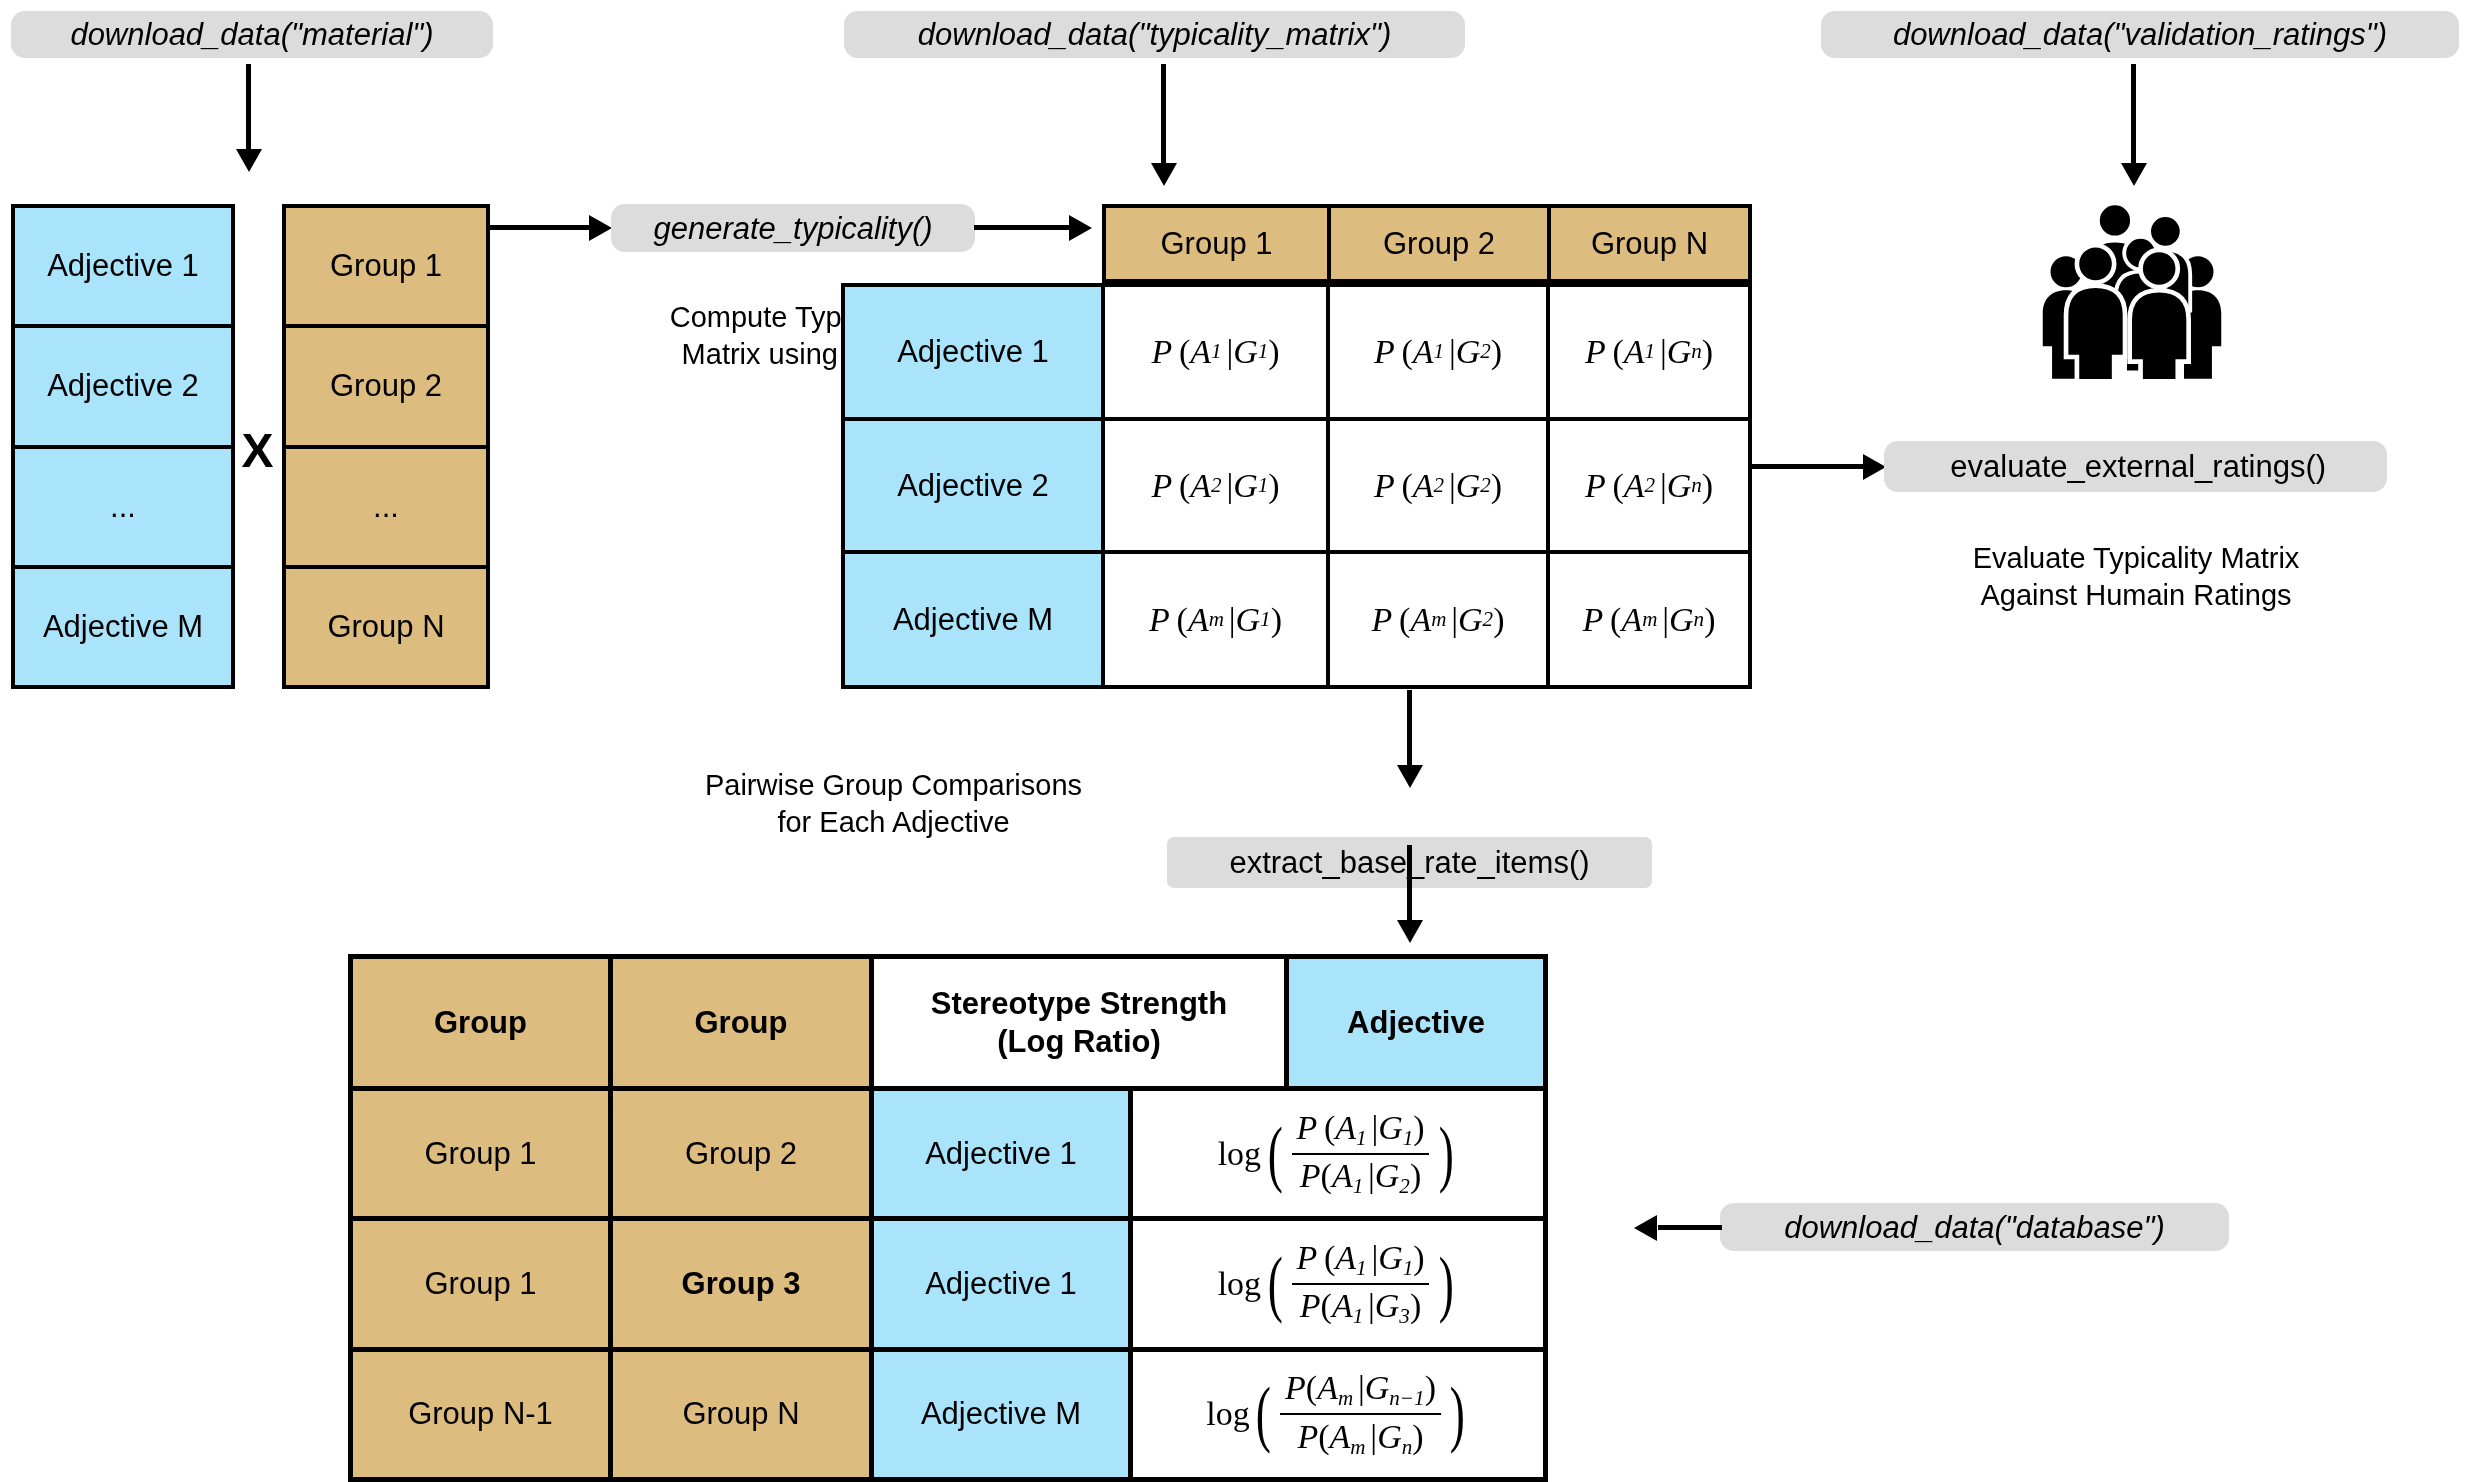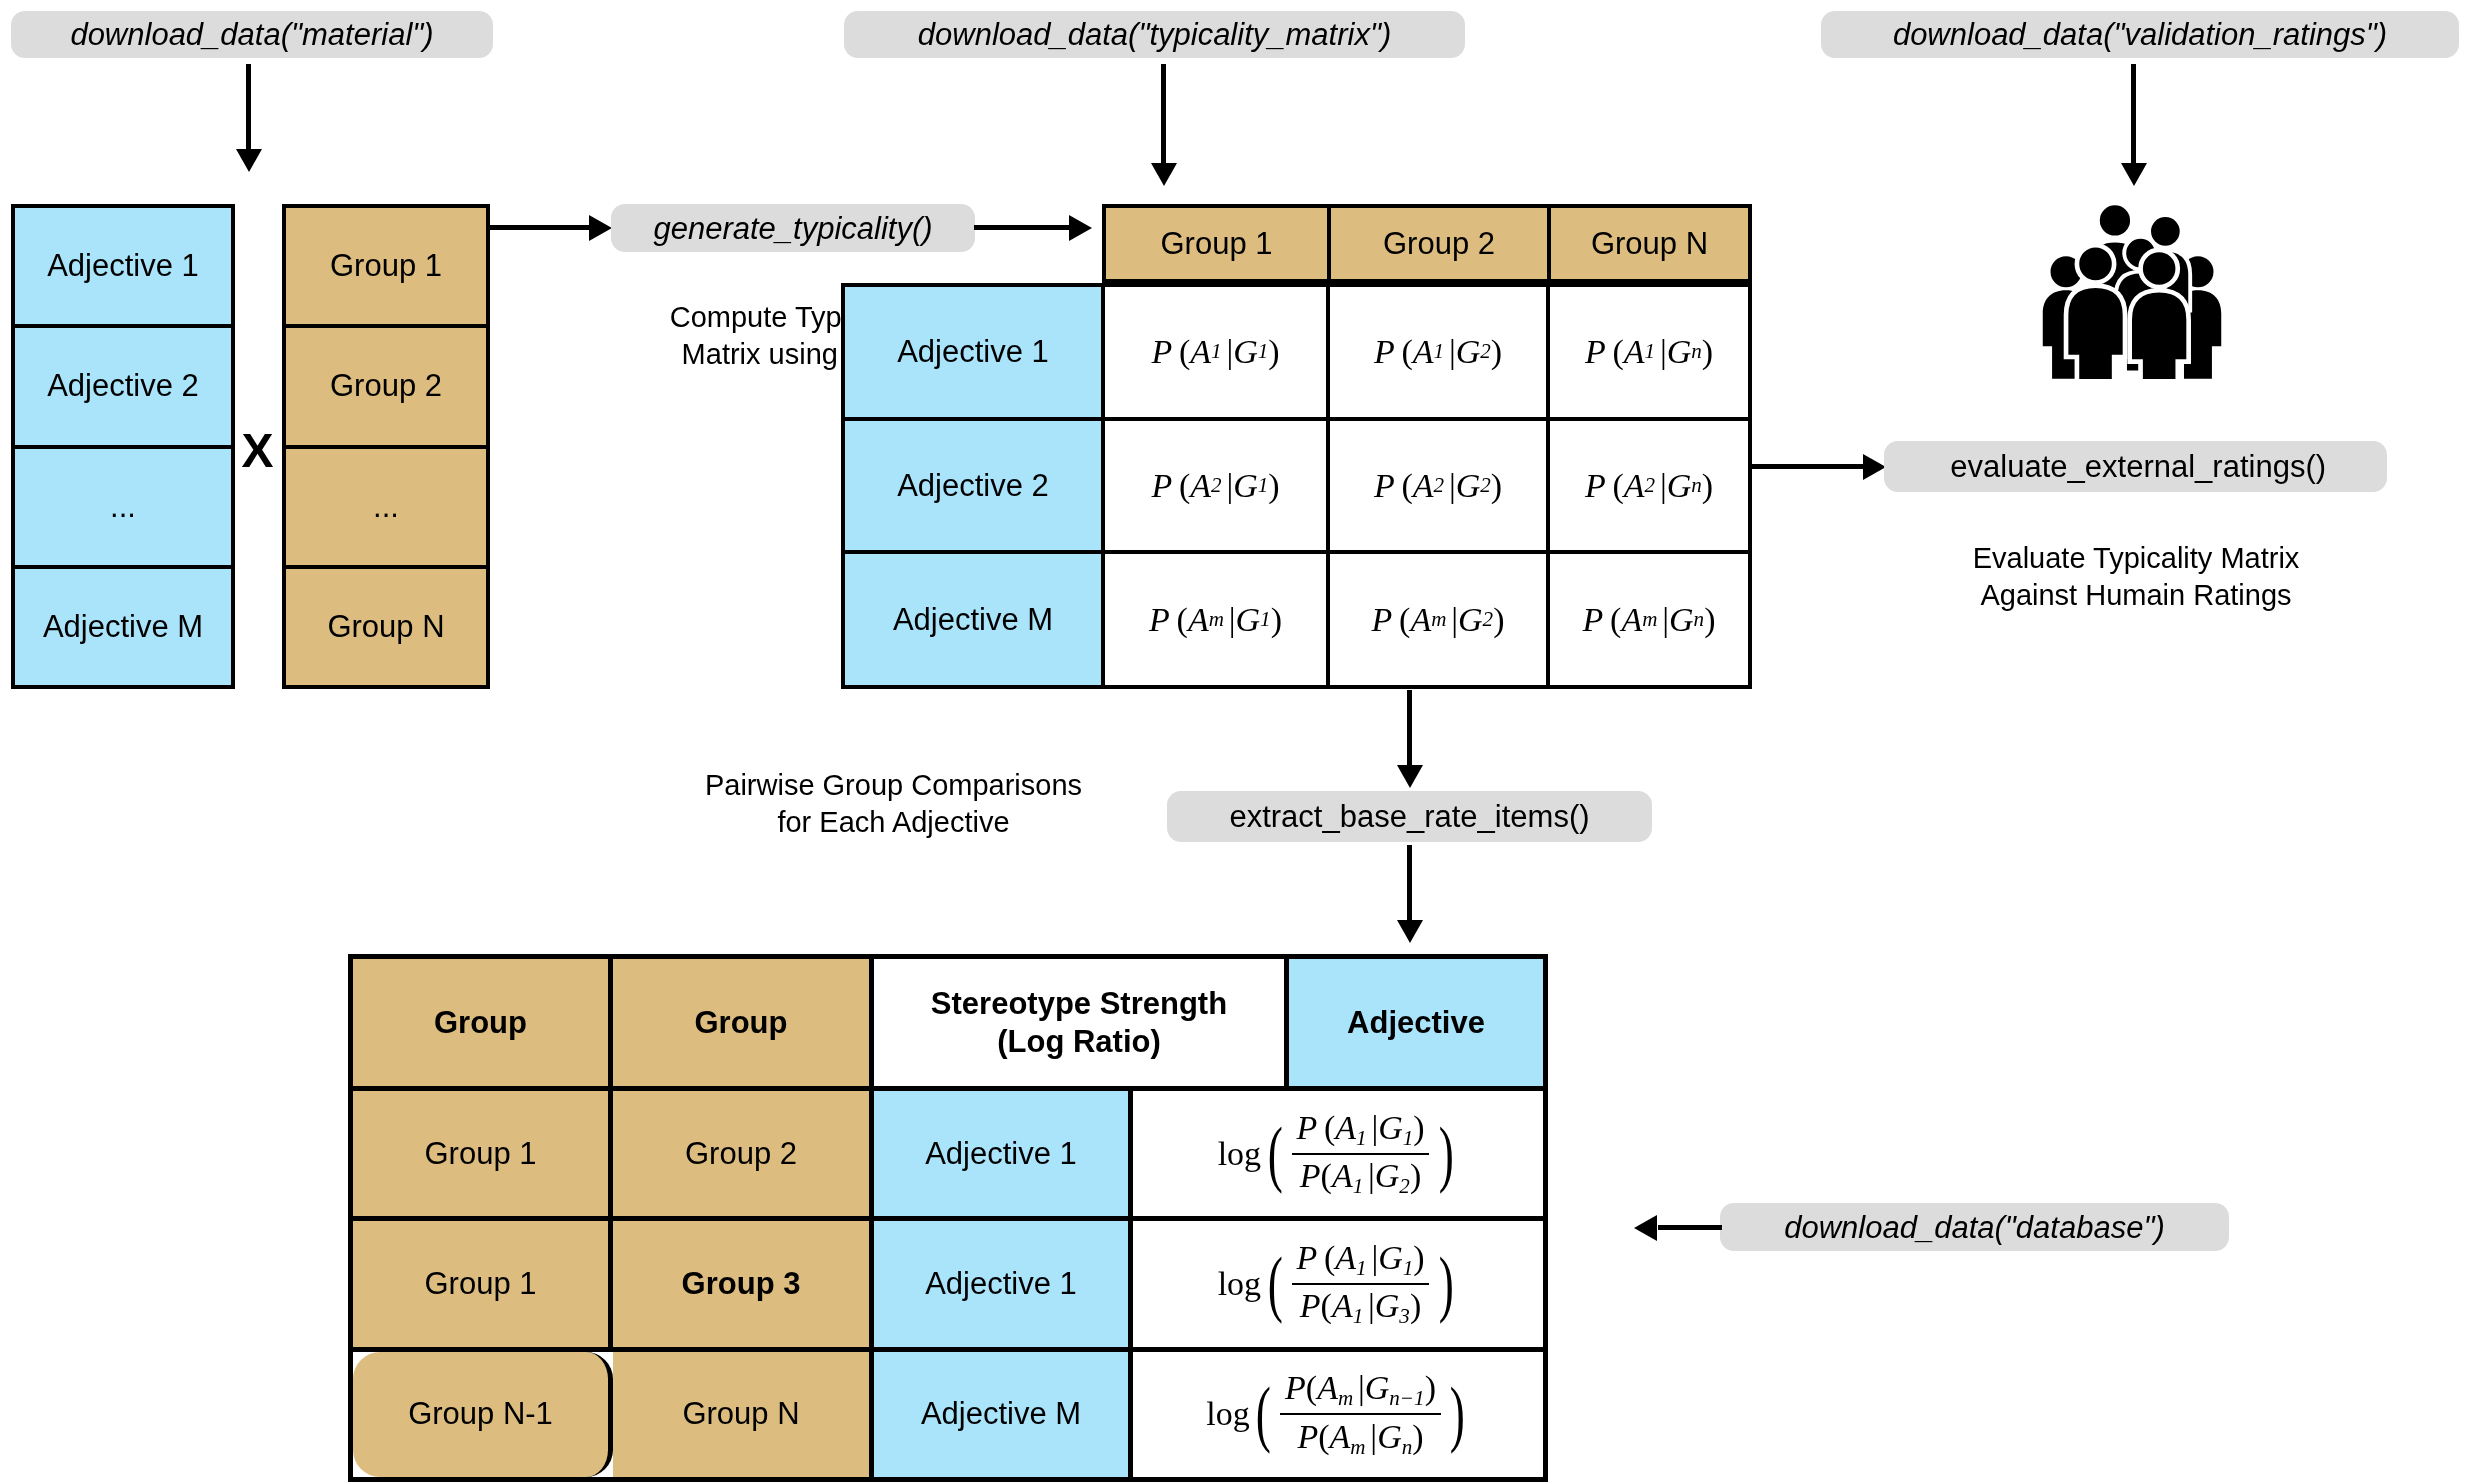--- a/index.html
+++ b/index.html
@@ -227,21 +227,21 @@
 </div>
 
 <div class="abs pill" style="left:1884px;top:441px;width:503px;height:51px;padding-left:24px;">evaluate_external_ratings()</div>
 
 <div class="abs caption" style="left:1872px;top:540px;width:528px;">Evaluate Typicality Matrix
 Against Humain Ratings</div>
 
 <div class="abs vline" style="left:1407px;top:690px;width:5.4px;height:78px;"></div>
 <div class="abs arrow-down" style="left:1397px;top:765px;"></div>
 
-<div class="abs pill" style="left:1167px;top:791px;width:485px;height:51px;">extract_base_rate_items()</div>
+<div class="abs pill" style="left:1167px;top:837px;width:485px;height:51px;border-radius:7px;">extract_base_rate_items()</div>
 
 <div class="abs caption" style="left:668px;top:767px;width:451px;">Pairwise Group Comparisons
 for Each Adjective</div>
 
 <div class="abs vline" style="left:1407px;top:845px;width:5.4px;height:78px;"></div>
 <div class="abs arrow-down" style="left:1397px;top:920px;"></div>
 
 <div class="abs rtable" style="left:336px;top:954px;width:1200px;height:528px;margin-left:12px;">
 
   <div class="trow hdr" style="height:132px;">
@@ -300,21 +300,21 @@
         <span class="frac">
           <span class="num"><span class="it">P</span> (<span class="it">A</span><sub>1</sub><span class="bar"></span>|<span class="it">G</span><sub>1</sub>)</span>
           <span class="den"><span class="it">P</span>(<span class="it">A</span><sub>1</sub><span class="bar"></span>|<span class="it">G</span><sub>3</sub>)</span>
         </span>
         <span class="paren">)</span>
       </span>
     </div>
   </div>
 
   <div class="trow" style="height:130px;">
-    <div class="tc tan" style="width:255px;border-radius:27px;">
+    <div class="tc tan" style="width:255px;">
       <span>Group N-1</span>
     </div>
     <div class="tc tan" style="width:256px;">
       <span>Group N</span>
     </div>
     <div class="tc blue" style="width:254px;">
       <span>Adjective M</span>
     </div>
     <div class="tc white" style="flex:1;">
       <span class="math logwrap">

